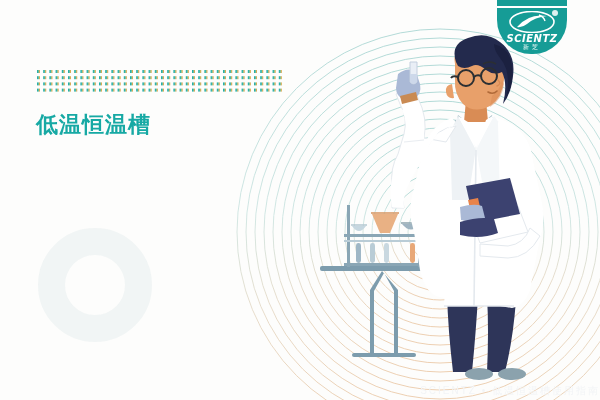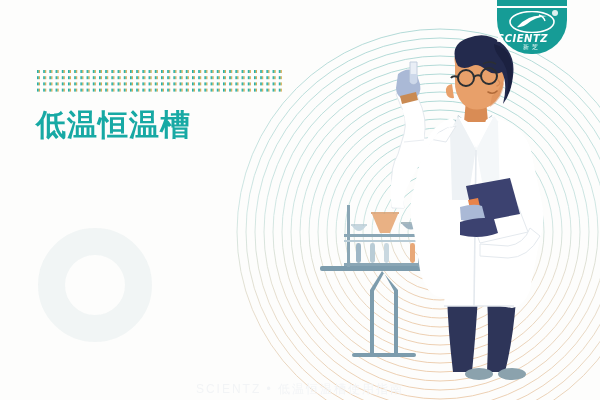--- a/index.html
+++ b/index.html
@@ -49,21 +49,21 @@
   
   .headline {
     position: absolute;
     left: 36px;
     top: 104px;
     width: 300px;
   }
   .headline .line {
     font-family: "DejaVu Sans", "Liberation Sans", sans-serif;
     font-weight: 700;
-    font-size: 30px;
+    font-size: 22px;
     line-height: 42px;
     letter-spacing: 1px;
     color: #17a9a4;
     white-space: nowrap;
   }
 
   
   .logo {
     position: absolute;
     right: 33px;
@@ -90,20 +90,21 @@
     position: absolute;
     left: 12px;
     top: 11px;
     width: 46px;
     height: 22px;
   }
   .logo-word {
     position: absolute;
     left: 0; top: 33px;
     width: 70px;
+    text-align: center;
     color: #ffffff;
     font-family: "DejaVu Sans", "Liberation Sans", sans-serif;
     font-weight: 700;
     font-style: italic;
     font-size: 10px;
     letter-spacing: .5px;
   }
   .logo-cn {
     position: absolute;
     left: 0; top: 43px;
@@ -132,22 +133,22 @@
     width: 600px; height: 400px;
     pointer-events: none;
   }
 
   
   .footnote {
     position: absolute;
     left: 0;
     bottom: 2px;
     width: 600px;
-    text-align: center;
-    font-size: 12px;
+    text-align: right;
+    font-size: 10px;
     color: #f2f4f6;
     letter-spacing: 2px;
   }
 </style>
 </head>
 <body>
 
 <div id="poster">
 
   <svg class="rings" viewBox="0 0 600 400" xmlns="http://www.w3.org/2000/svg">

